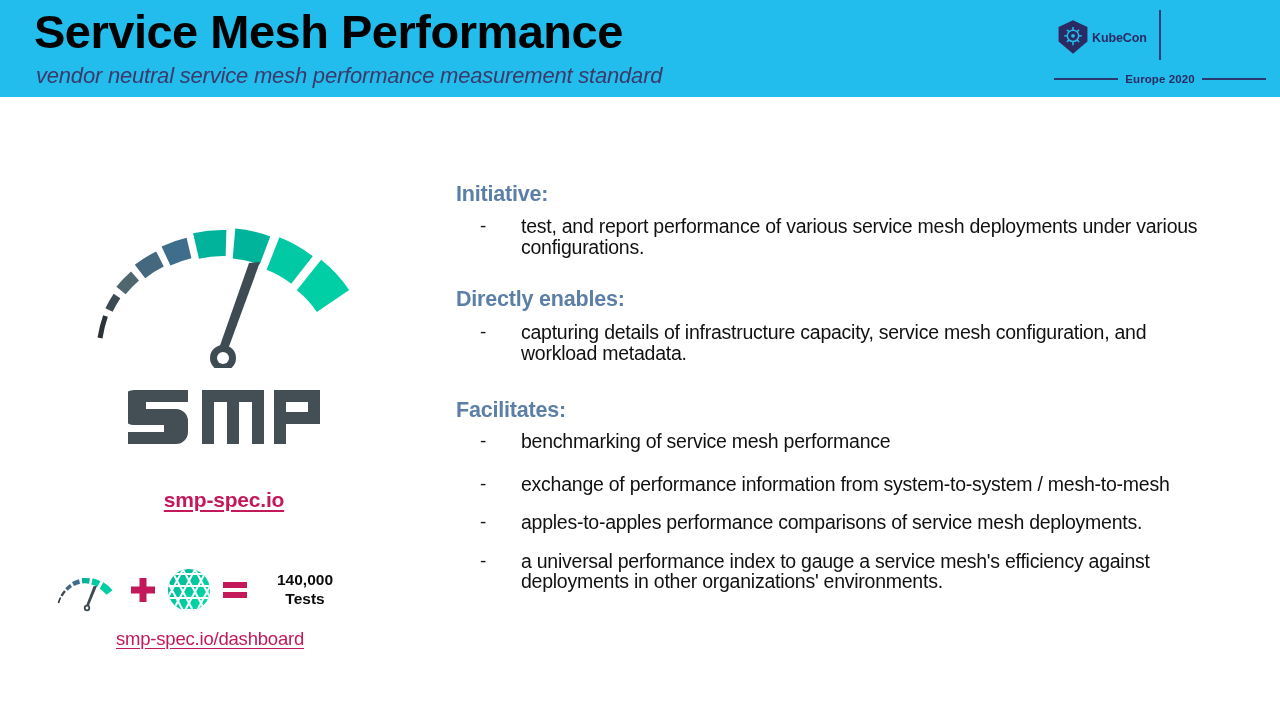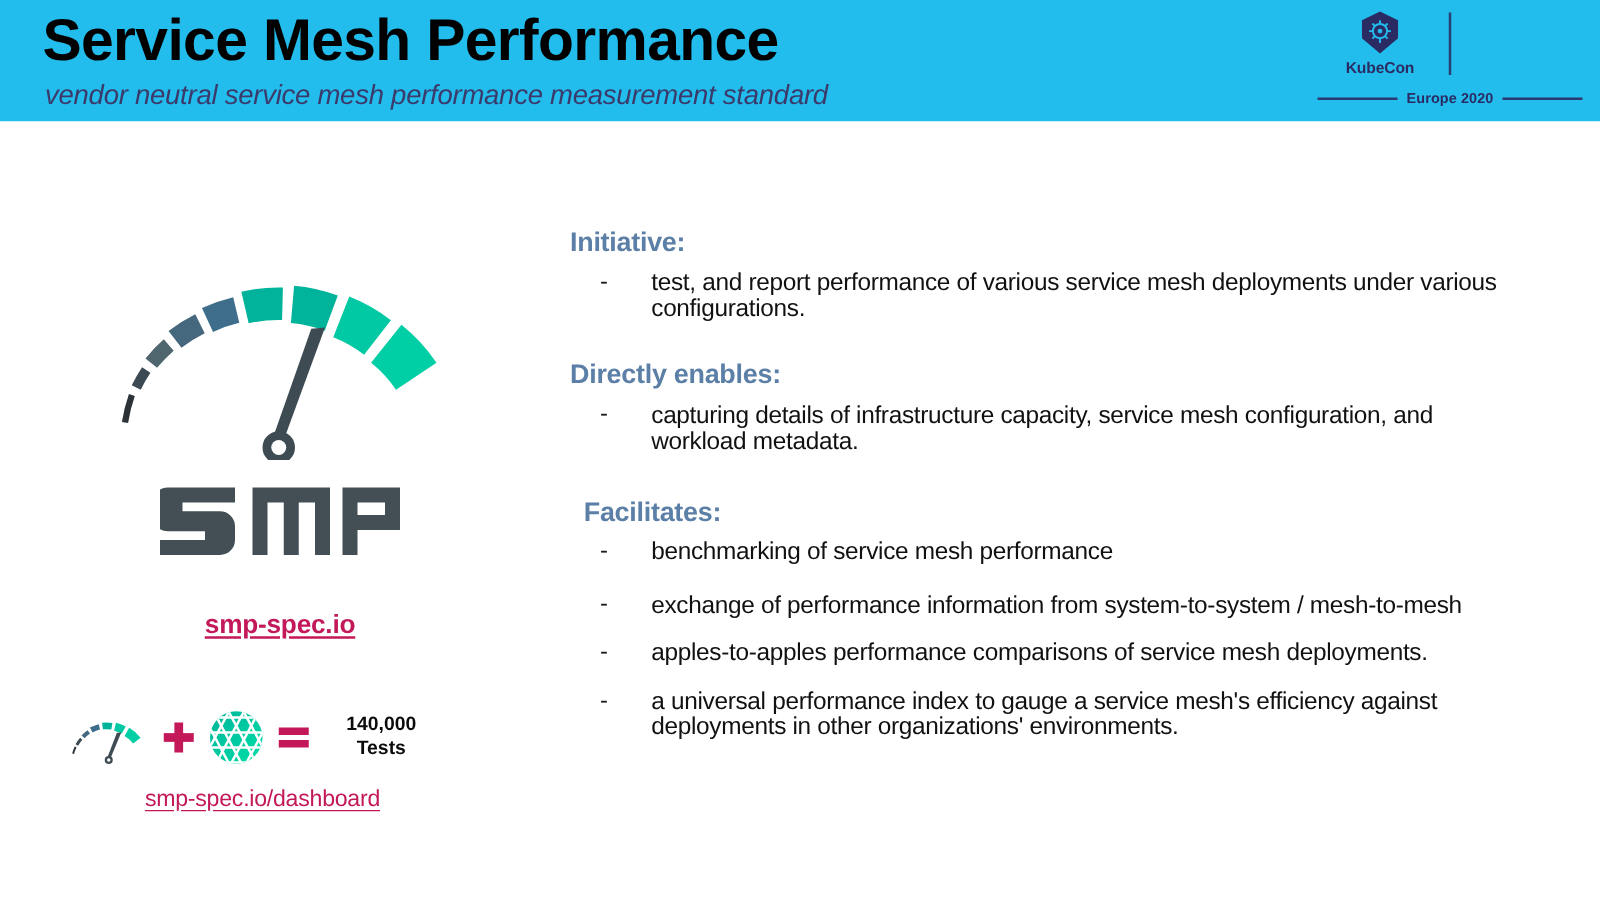--- a/index.html
+++ b/index.html
@@ -29,21 +29,21 @@
   }
 
   
   .conf-logo {
     position: absolute; right: 14px; top: 6px;
     width: 212px; height: 86px;
   }
   .conf-row { position: relative; width: 212px; height: 62px; }
   .conf-half {
     position: absolute; top: 0; width: 100px; height: 62px;
-    display: flex; flex-direction: column; align-items: center;
+    display: flex; flex-direction: row; align-items: center;
   }
   .conf-left { left: 0; }
   .conf-right { right: 0; }
   .conf-divider {
     position: absolute; left: 105px; top: 4px;
     width: 2px; height: 50px; background: #2b2b63; opacity: .85;
   }
   .conf-mark { height: 40px; display: flex; align-items: center; justify-content: center; }
   .conf-name {
     font-size: 12.5px; font-weight: 700; color: #2b2b63;
@@ -101,21 +101,21 @@
   }
 
   
   .right-col { position: absolute; left: 456px; top: 182px; width: 768px; }
   .sec-head {
     font-size: 21.5px; font-weight: 700; color: #5b7fa6;
     letter-spacing: -0.2px; line-height: 1.18;
   }
   .sec-initiative { position: absolute; left: 0; top: 0; }
   .sec-enables   { position: absolute; left: 0; top: 105px; }
-  .sec-facilitates { position: absolute; left: 0; top: 216px; margin-left: 11px; }
+  .sec-facilitates { position: absolute; left: 0; top: 216px; }
 
   .bullets { position: absolute; left: 0; }
   .bullets-initiative { top: 34px; }
   .bullets-enables { top: 140px; }
   .bullets-facilitates { top: 249px; }
 
   .bullet { position: relative; display: block; }
   .bullet .dash {
     position: absolute; left: 24px; top: 0;
     font-size: 19px; color: #1a1a1a; line-height: 1.06;

